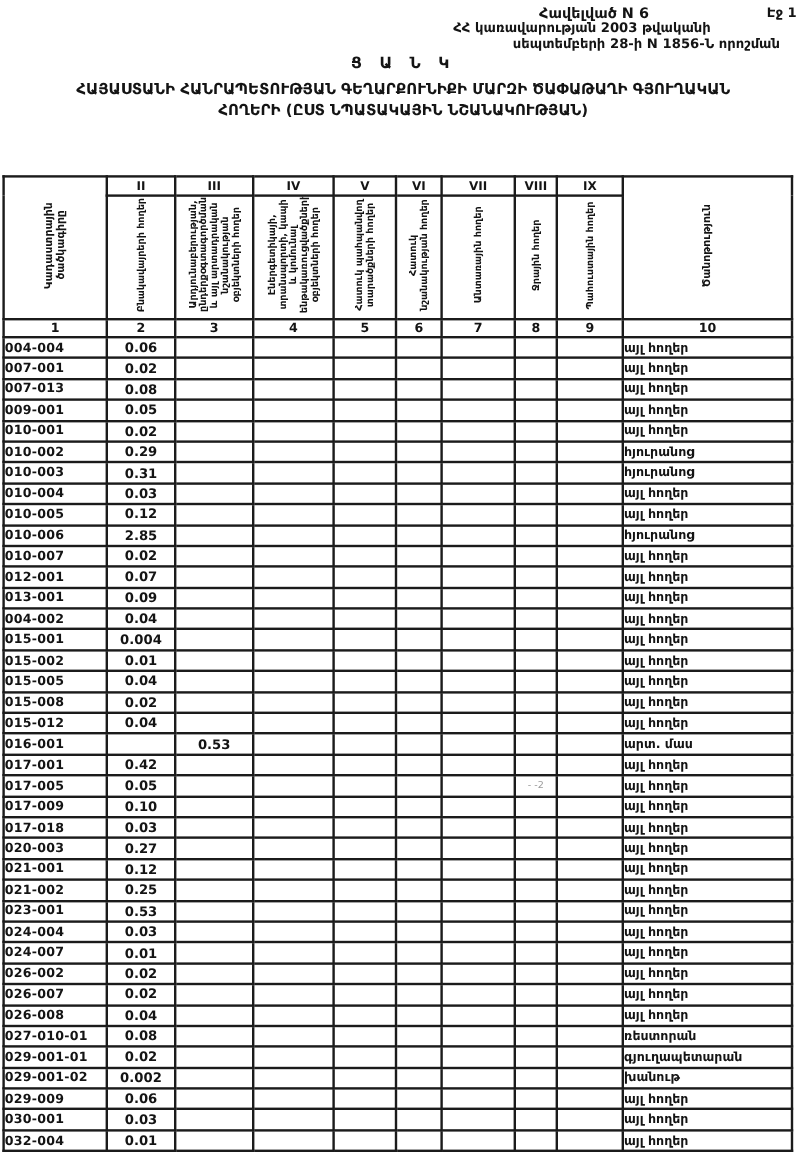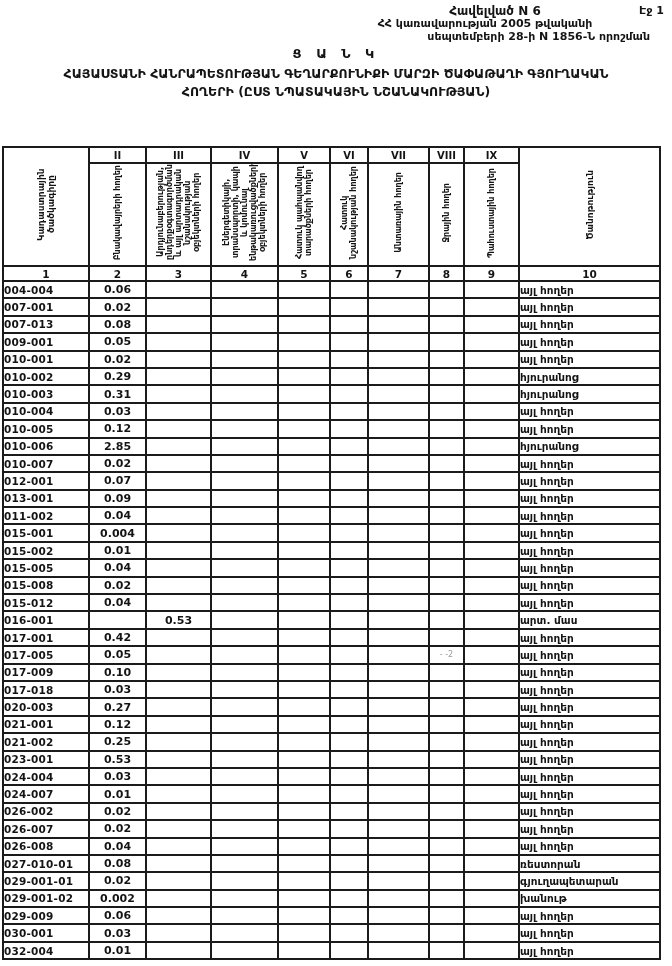--- a/index.html
+++ b/index.html
@@ -34,21 +34,21 @@
   .val-cell{font-size:11px;font-weight:bold;text-align:center;white-space:nowrap;}
   .note-cell{font-size:10.5px;font-weight:bold;text-align:left;padding-left:3px;
     position:relative;white-space:nowrap;margin-left:16px;}
   .faint{color:#9a9a9a;font-size:8px;font-weight:normal;}
 </style>
 </head>
 <body>
 
 <div class="hdr-line1">Հավելված N 6</div>
 <div class="page-no">Էջ 1</div>
-<div class="hdr-line2">ՀՀ կառավարության 2005 թվականի</div>
+<div class="hdr-line2">ՀՀ կառավարության 2003 թվականի</div>
 <div class="hdr-line3">սեպտեմբերի 28-ի N 1856-Ն որոշման</div>
 
 <div class="doc-title">Ց Ա Ն Կ</div>
 <div class="doc-subtitle">
   <div>ՀԱՅԱՍՏԱՆԻ ՀԱՆՐԱՊԵՏՈՒԹՅԱՆ ԳԵՂԱՐՔՈՒՆԻՔԻ ՄԱՐԶԻ ԾԱՓԱԹԱՂԻ ԳՅՈՒՂԱԿԱՆ</div>
   <div>ՀՈՂԵՐԻ (ԸՍՏ ՆՊԱՏԱԿԱՅԻՆ ՆՇԱՆԱԿՈՒԹՅԱՆ)</div>
 </div>
 
 <table class="land-table">
   <colgroup>
@@ -262,21 +262,21 @@
     <td class="val-cell c3"></td>
     <td class="val-cell c4"></td>
     <td class="val-cell c5"></td>
     <td class="val-cell c6"></td>
     <td class="val-cell c7"></td>
     <td class="val-cell c8"></td>
     <td class="val-cell c9"></td>
     <td class="note-cell note">այլ հողեր</td>
   </tr>
       <tr>
-    <td class="code-cell code">011-002</td>
+    <td class="code-cell code">004-002</td>
     <td class="val-cell c2">0.04</td>
     <td class="val-cell c3"></td>
     <td class="val-cell c4"></td>
     <td class="val-cell c5"></td>
     <td class="val-cell c6"></td>
     <td class="val-cell c7"></td>
     <td class="val-cell c8"></td>
     <td class="val-cell c9"></td>
     <td class="note-cell note">այլ հողեր</td>
   </tr>

